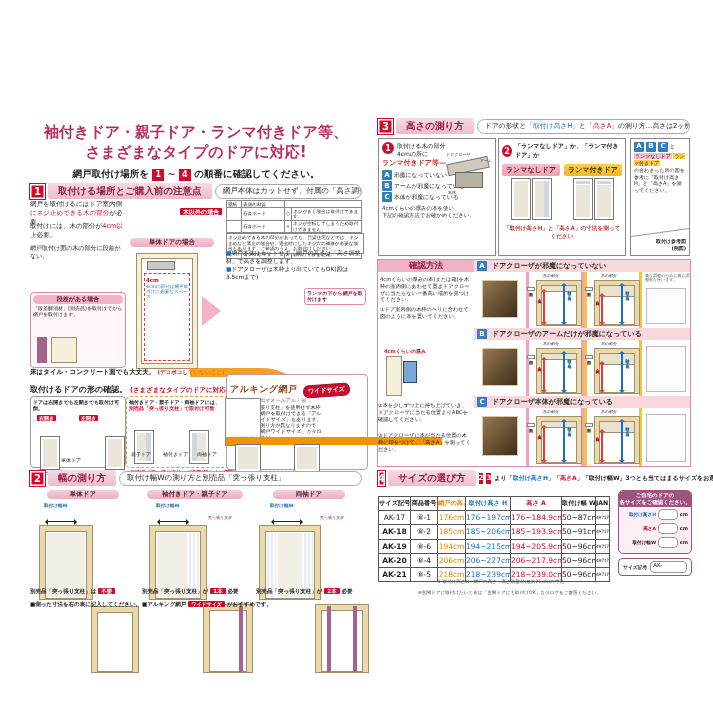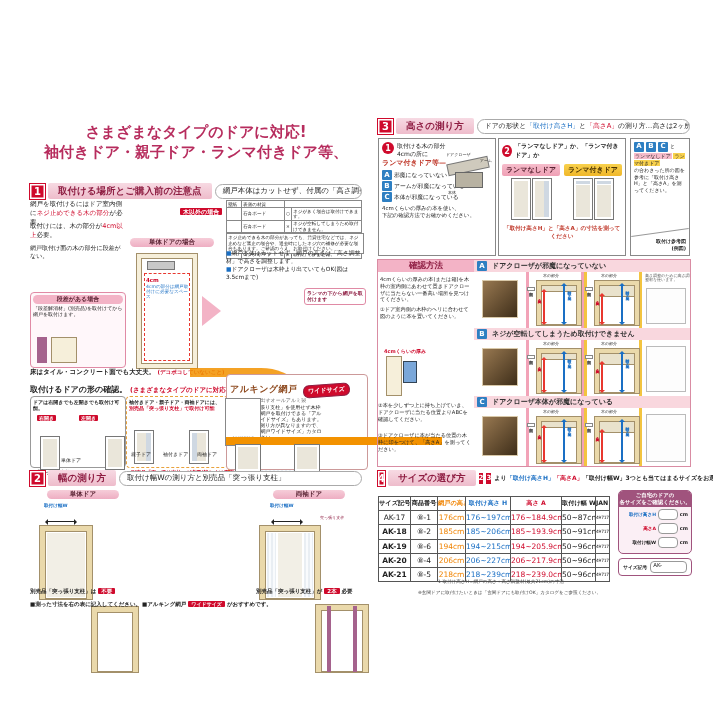--- a/index.html
+++ b/index.html
@@ -123,24 +123,31 @@
   .foot-note{font-size:4.6px;color:#444;}
 </style>
 </head>
 <body>
 
 <div class="canvas">
 
   <div class="page-l">
 
     <div class="doc-title">
+      <div>袖付きドア・親子ドア・ランマ付きドア等、</div>
       <div>さまざまなタイプのドアに対応!</div>
-      <div>袖付きドア・親子ドア・ランマ付きドア等、</div>
-    </div>
-
+    </div>
+
+    <div class="subtitle abs" style="left:0;top:46px;">
+      <span>網戸取付け場所を</span>
+      <span class="numbox" style="width:12px;height:12px;font-size:8px;">1</span>
+      <span>~</span>
+      <span class="numbox" style="width:12px;height:12px;font-size:8px;">4</span>
+      <span>の順番に確認してください。</span>
+    </div>
 
     <div class="sec-head abs" style="left:0;top:61px;width:332px;">
       <span class="sec-num">1</span>
       <span class="sec-title">取付ける場所とご購入前の注意点</span>
       <span class="lead-pill">網戸本体はカットせず、付属の「高さ調整材」で高さを調整します。</span>
     </div>
 
     <div class="s1-body">
       <div class="abs note7" style="left:0;top:0;width:94px;">
         <span>網戸を取付けるにはドア室内側に</span><span class="t-red">ネジ止めできる木の部分</span><span>が必要。</span>
@@ -285,20 +292,38 @@
         <div class="frame-legs abs" style="left:10px;top:26px;width:42px;height:68px;">
             <div class="abs" style="inset:2px;background:#f2efe6;"></div>
           </div>
         <div class="frame-legs abs" style="left:62px;top:34px;width:36px;height:60px;"></div>
         <div class="abs s2-note" style="left:0;top:98px;">
           <span>別売品「突っ張り支柱」は</span>
           <span class="badge-red">不要</span>
         </div>
       </div>
 
+      <div class="s2-col" style="left:112px;">
+        <div class="pill" style="width:96px;margin:0 auto;font-size:6.5px;">袖付きドア・親子ドア</div>
+        <div class="abs lab5 t-blue" style="left:14px;top:14px;font-weight:bold;">取付け幅W</div>
+        <div class="harrow abs" style="left:16px;top:22px;width:30px;"></div>
+        <div class="frame-legs abs" style="left:8px;top:26px;width:46px;height:68px;">
+            <div class="abs" style="inset:2px 14px 2px 2px;background:#f2efe6;"></div>
+            <div class="abs mesh" style="top:2px;bottom:2px;right:2px;width:10px;"></div>
+          </div>
+        <div class="abs lab4" style="left:66px;top:26px;color:#8e1d42;">突っ張り支柱</div>
+        <div class="frame-legs abs" style="left:62px;top:32px;width:38px;height:62px;">
+            <div class="pillar" style="right:4px;"></div>
+          </div>
+        <div class="abs s2-note" style="left:0;top:98px;">
+          <span>別売品「突っ張り支柱」が</span>
+          <span class="badge-red">1本</span>
+          <span>必要</span>
+        </div>
+      </div>
 
       <div class="s2-col" style="left:226px;">
         <div class="pill" style="width:72px;margin:0 auto;font-size:6.5px;">両袖ドア</div>
         <div class="abs lab5 t-blue" style="left:14px;top:14px;font-weight:bold;">取付け幅W</div>
         <div class="harrow abs" style="left:16px;top:22px;width:30px;"></div>
         <div class="frame-legs abs" style="left:4px;top:26px;width:50px;height:68px;">
             <div class="abs mesh" style="top:2px;bottom:2px;left:2px;width:9px;"></div>
             <div class="abs" style="inset:2px 13px 2px 13px;background:#f2efe6;"></div>
             <div class="abs mesh" style="top:2px;bottom:2px;right:2px;width:9px;"></div>
           </div>
@@ -453,21 +478,21 @@
           <div class="abs vl t-blue lab4" style="right:10px;top:16px;font-weight:bold;">取付け高さH</div>
         </div>
         <div class="cell detail">
           <div class="abs lab4" style="left:3px;top:2px;color:#555;">高さ調整のために高さ調整材を使います。</div>
           <div class="sketch" style="top:16px;"></div>
         </div>
       </div>
 
       <div class="row-bar" style="top:68px;">
         <span class="abc">B</span>
-        <span>ネジが空転してしまうため取付けできません</span>
+        <span>ドアクローザのアームだけが邪魔になっている</span>
       </div>
       <div class="band" style="top:80px;height:56px;">
         <div class="cell photo">
             <div class="ph"></div>
           </div>
         <div class="cell nr">
           <div class="abs lab4" style="left:14px;top:2px;">木の部分</div>
           <div class="dframe">
               <div class="woodbar"></div>
             </div>

